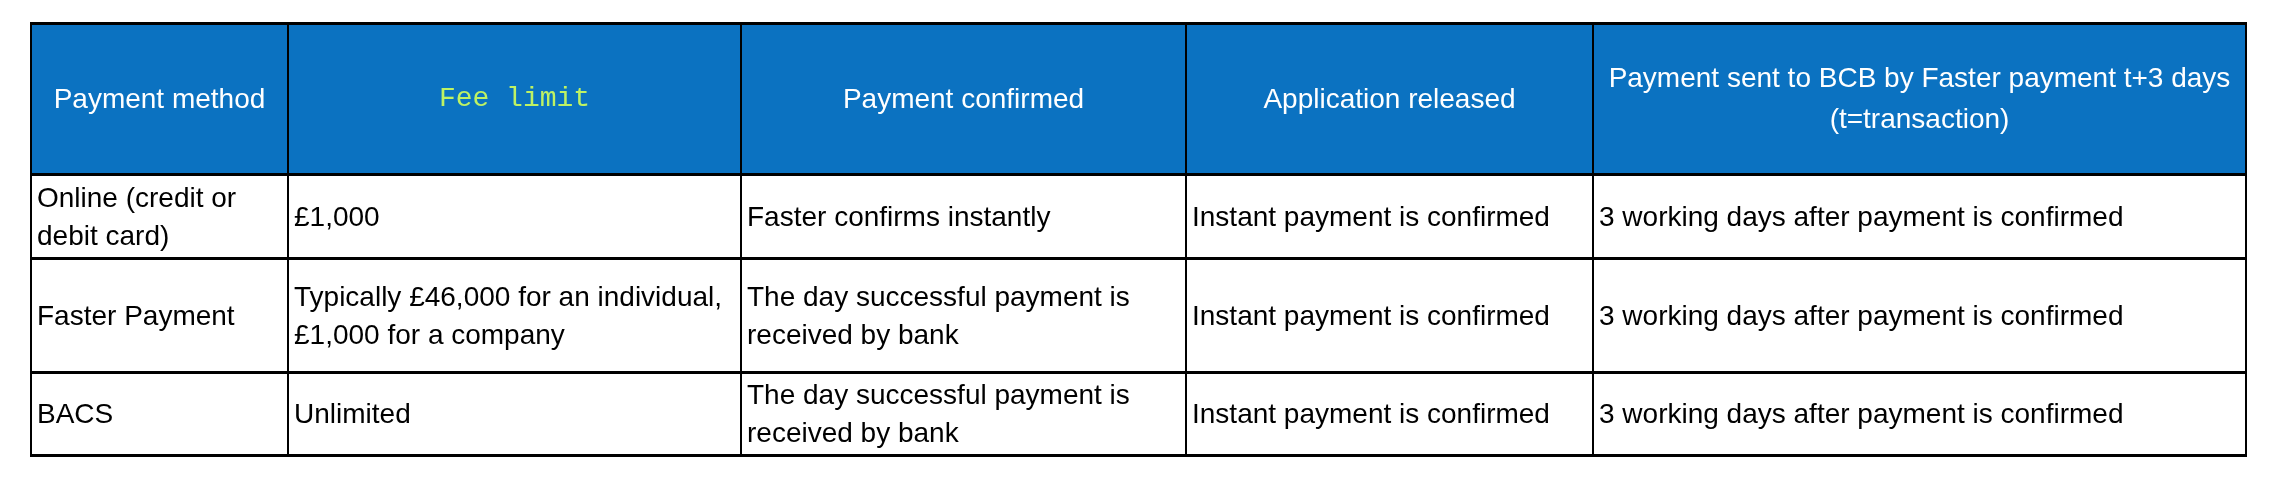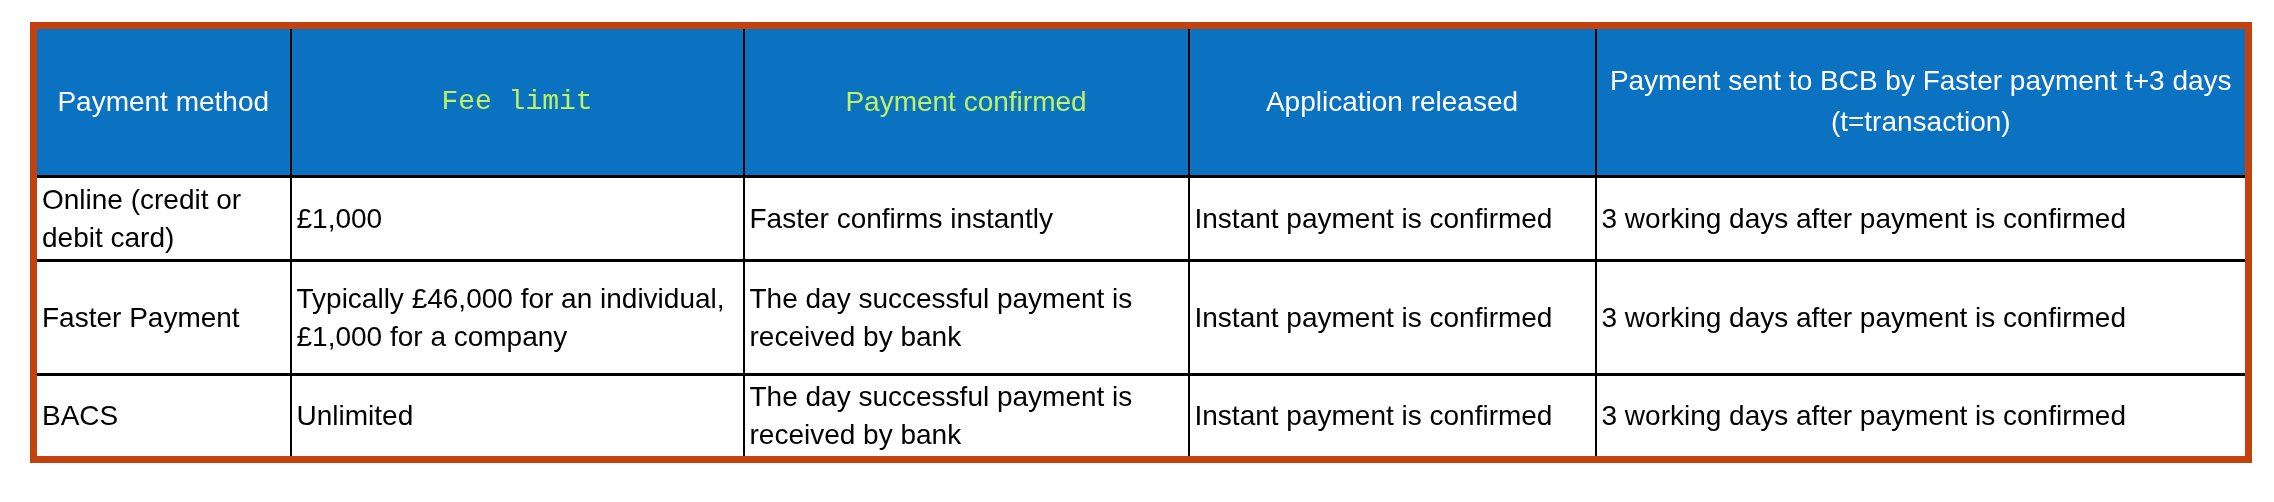--- a/index.html
+++ b/index.html
@@ -15,21 +15,21 @@
     background: #ffffff;
     overflow: hidden;
   }
   table.payment-table {
     position: absolute;
     left: 30px;
     top: 22px;
     width: 2215px;
     border-collapse: collapse;
     table-layout: fixed;
-    border: 7px solid #c2410c;
+    border: 1px solid #c2410c;
   }
   table.payment-table th,
   table.payment-table td {
     border-left: 2px solid #000;
     border-right: 2px solid #000;
     border-top: 3px solid #000;
     border-bottom: 3px solid #000;
     font-size: 28px;
     color: #000;
     white-space: pre;
@@ -68,21 +68,21 @@
       <col class="c0">
         <col class="c1">
         <col class="c2">
         <col class="c3">
         <col class="c4">
     </colgroup>
     <thead>
       <tr class="header-row">
         <th class="header-cell" style="background: rgb(11, 114, 193); color: rgb(255, 255, 255);">Payment method</th>
         <th class="header-cell" style="background: rgb(11, 114, 193); color: #bef264; font-family: Liberation Mono, monospace;">Fee limit</th>
-        <th class="header-cell" style="background: rgb(11, 114, 193); color: #bef264;">Payment confirmed</th>
+        <th class="header-cell" style="background: rgb(11, 114, 193); color: #ffffff;">Payment confirmed</th>
         <th class="header-cell" style="background: rgb(11, 114, 193); color: #ffffff;">Application released</th>
         <th class="header-cell" style="background: rgb(11, 114, 193); color: rgb(255, 255, 255);">Payment sent to BCB by Faster payment t+3 days
 (t=transaction)</th>
       </tr>
     </thead>
     <tbody>
       <tr class="body-row-0">
         <td>Online (credit or
 debit card)</td>
         <td>£1,000</td>

